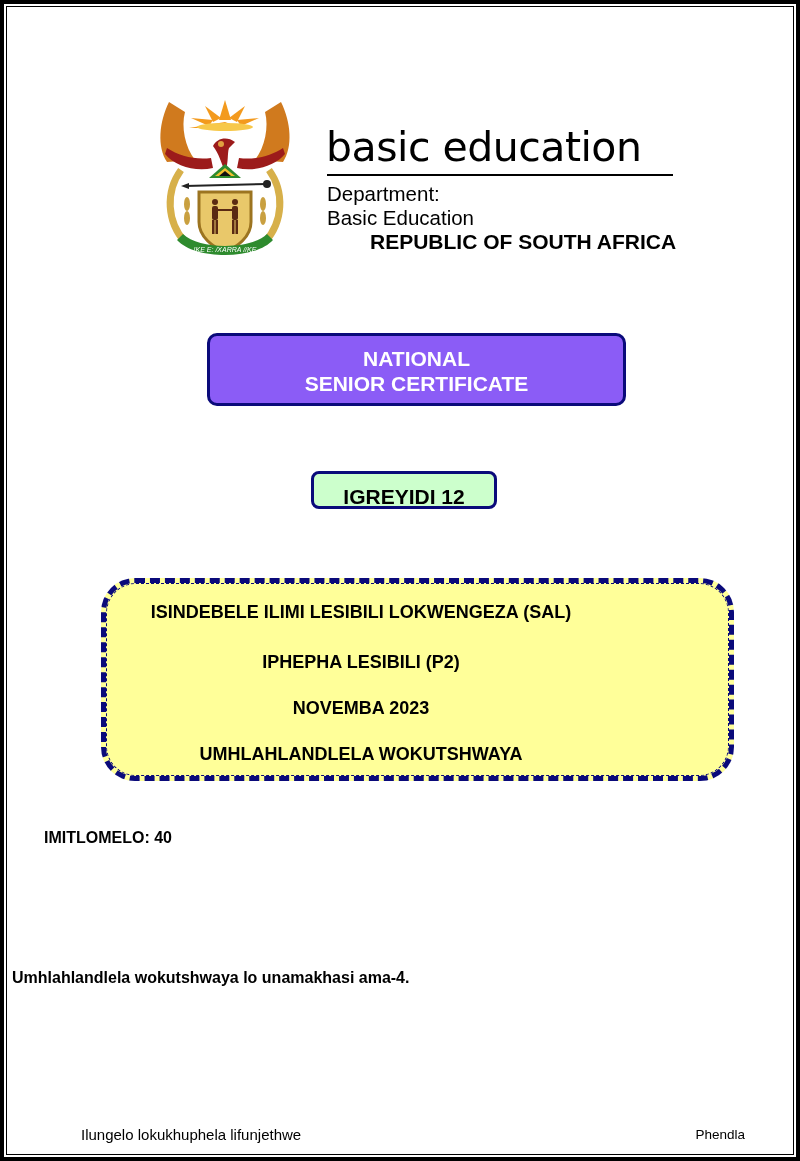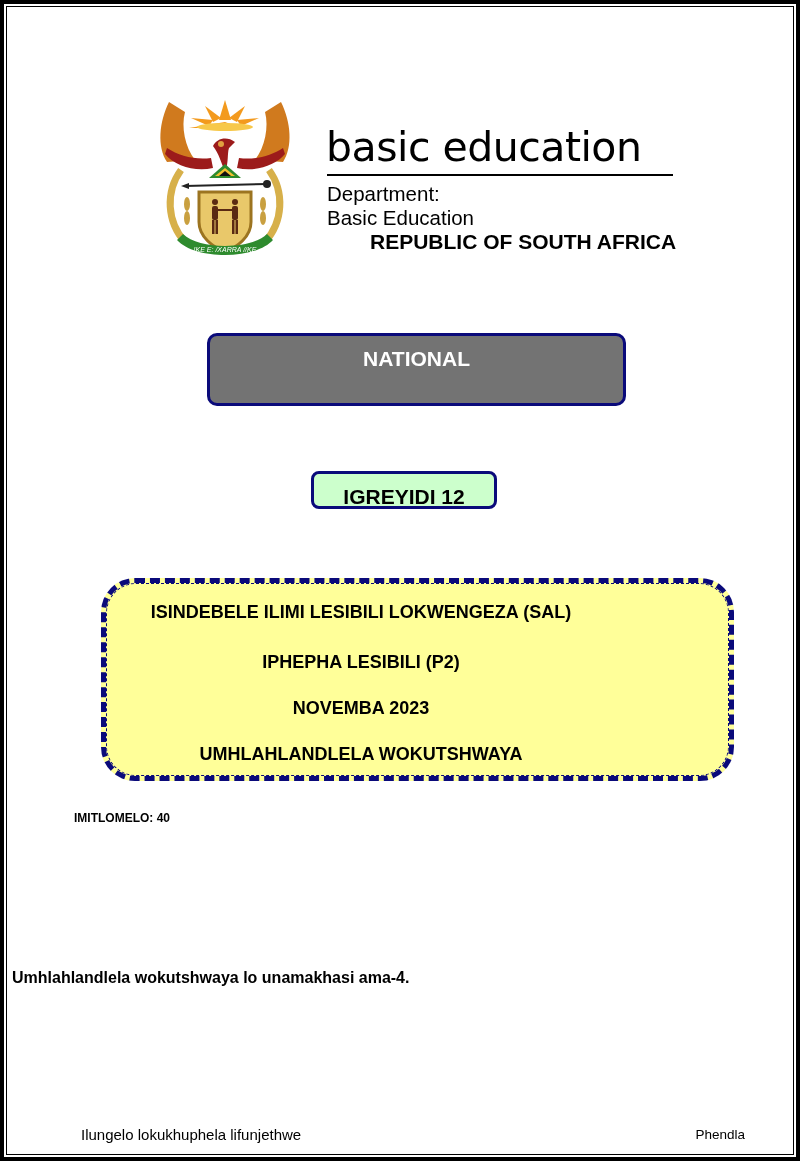--- a/index.html
+++ b/index.html
@@ -28,21 +28,21 @@
     }
     .dept-line {
       position: absolute; left: 327px; font-size: 20.5px; line-height: 24px; white-space: nowrap;
     }
     .dept-1 { top: 182px; }
     .dept-2 { top: 206px; }
     .dept-3 { top: 230px; font-weight: bold; font-size: 21px; margin-left: 43px; }
 
     .nsc-box {
       position: absolute; left: 207px; top: 333px; width: 419px; height: 73px;
-      background: #737373; border: 3px solid #0a0a7a; border-radius: 10px;
+      background: #8b5cf6; border: 3px solid #0a0a7a; border-radius: 10px;
       color: #fff; font-weight: bold; font-size: 21px; line-height: 25px;
       text-align: center; padding-top: 10px;
     }
 
     .grade-box {
       position: absolute; left: 311px; top: 471px; width: 186px; height: 38px;
       background: #ccffcc; border: 3px solid #0a0a7a; border-radius: 8px;
       font-weight: bold; font-size: 21px; line-height: 45px; text-align: center;
     }
 
@@ -57,21 +57,21 @@
     .subject-line {
       position: absolute; left: 101px; width: 520px; text-align: center;
       font-weight: bold; font-size: 18px; line-height: 22px; white-space: nowrap;
     }
     .sl-1 { top: 601px; }
     .sl-2 { top: 651px; }
     .sl-3 { top: 697px; }
     .sl-4 { top: 743px; }
 
     .marks {
-      position: absolute; left: 44px; top: 808px; font-weight: bold; font-size: 12px; line-height: 20px; margin-left: 30px;
+      position: absolute; left: 44px; top: 828px; font-weight: bold; font-size: 16px; line-height: 20px;
     }
     .pages-note {
       position: absolute; left: 12px; width: 648px; top: 968px; text-align: left;
       font-weight: bold; font-size: 16px; line-height: 20px;
     }
     .footer-left {
       position: absolute; left: 44px; top: 1126px; font-size: 15px; line-height: 18px; margin-left: 37px;
     }
     .footer-right {
       position: absolute; right: 55px; top: 1126px; font-size: 13.5px; line-height: 18px;
@@ -140,20 +140,21 @@
 </svg>
 
 <div class="brand-title">basic education</div>
 <div class="brand-rule"></div>
 <div class="dept-line dept-1">Department:</div>
 <div class="dept-line dept-2">Basic Education</div>
 <div class="dept-line dept-3">REPUBLIC OF SOUTH AFRICA</div>
 
 <div class="nsc-box">
   <div>NATIONAL</div>
+  <div>SENIOR CERTIFICATE</div>
 </div>
 
 <div class="grade-box">IGREYIDI 12</div>
 
 <div class="subject-box"></div>
 <div class="subject-box-inner"></div>
 <div class="subject-line sl-1">ISINDEBELE ILIMI LESIBILI LOKWENGEZA (SAL)</div>
 <div class="subject-line sl-2">IPHEPHA LESIBILI (P2)</div>
 <div class="subject-line sl-3">NOVEMBA 2023</div>
 <div class="subject-line sl-4">UMHLAHLANDLELA WOKUTSHWAYA</div>

